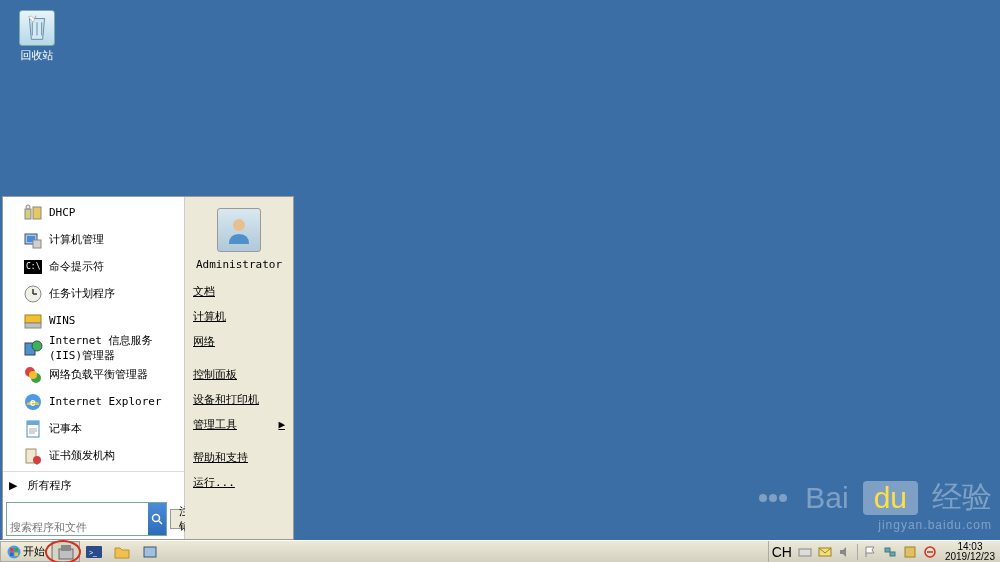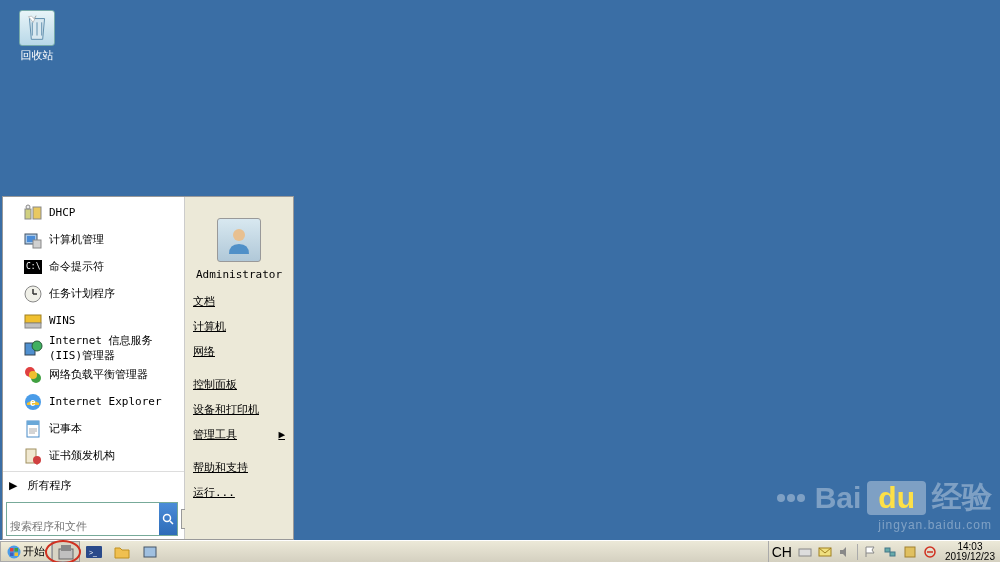--- a/index.html
+++ b/index.html
@@ -43,21 +43,21 @@
 .start-left {
   width: 182px;
   border-right: 1px solid #ccc;
   background: #fff;
   display: flex;
   flex-direction: column;
 }
 .start-right {
   flex: 1;
   background: #ece9d8;
-  padding: 18px 4px;
+  padding: 8px 4px;
 }
 .user-picture {
   width: 44px; height: 44px;
   margin: 3px auto 6px;
   background: linear-gradient(#d8e8f0, #b0c8d8);
   border: 1px solid #999;
   border-radius: 3px;
   display: flex;
   align-items: center;
   justify-content: center;
@@ -105,21 +105,21 @@
 .search-box {
   flex: 1;
   display: flex;
   border: 1px solid #7a9;
 }
 .search-input {
   flex: 1;
   border: none;
   padding: 2px 3px;
   font-size: 11px;
-  font-family: Liberation Mono, monospace;
+  font-family: Liberation Serif, serif;
   outline: none;
   margin-top: 16px;
 }
 .search-btn {
   width: 18px;
   background: linear-gradient(#4a8cd8, #2e6cb8);
   display: flex;
   align-items: center;
   justify-content: center;
   color: #fff;
@@ -217,25 +217,25 @@
 
 .watermark {
   position: absolute;
   right: 8px; bottom: 30px;
   color: rgba(255,255,255,0.35);
   text-align: right;
   font-family: Arial, sans-serif;
 }
 .watermark .main {
   font-size: 30px;
-  font-weight: bold;
+  font-weight: normal;
   display: flex;
   align-items: center;
   justify-content: flex-end;
-  gap: 6px;
+  gap: 14px;
 }
 .watermark .sub { font-size: 12px; letter-spacing: 1px; }
 .paw { display: flex; gap: 2px; margin-right: 4px; }
 .paw span {
   width: 8px; height: 8px;
   background: rgba(255,255,255,0.35);
   border-radius: 50%;
 }
 </style>
 </head>

